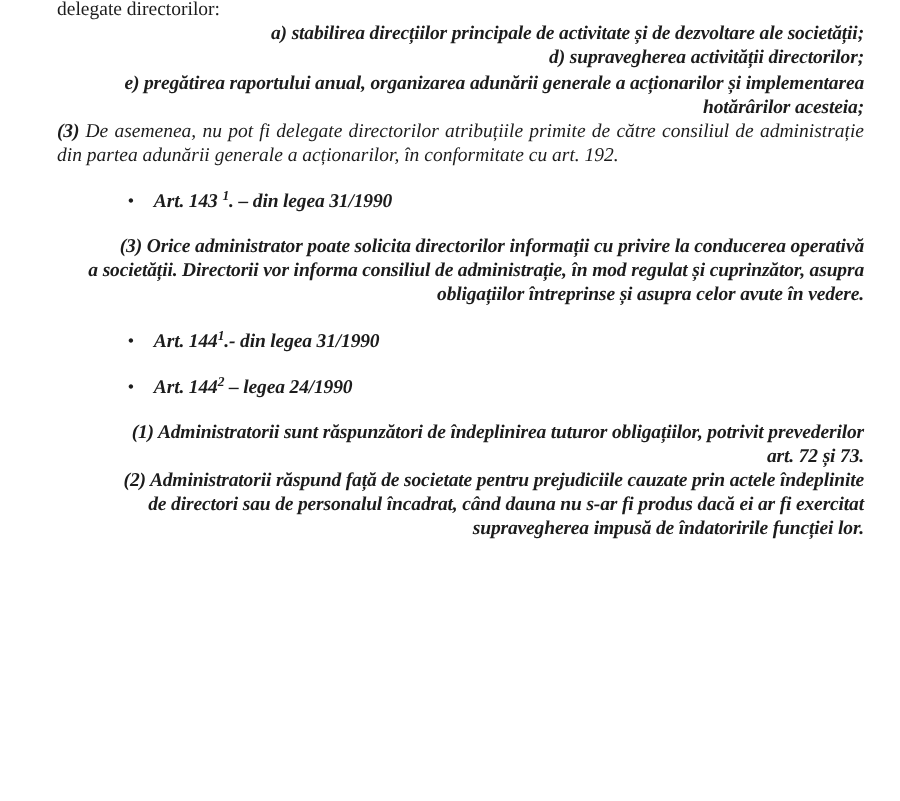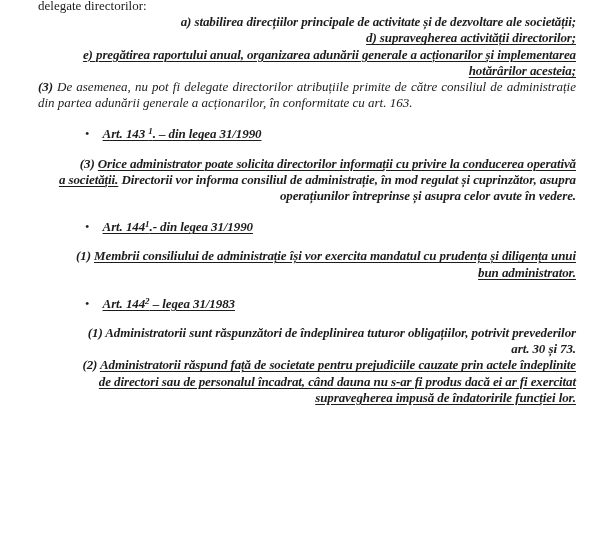--- a/index.html
+++ b/index.html
@@ -19,21 +19,21 @@
     color: #1c1c1c;
     padding: 0 24px 0 38px;
     margin-top: -2px;
     text-align: justify;
   }
   p { margin: 0; }
   
   .rg { font-style: normal; font-weight: normal; }
   .it { font-style: italic; font-weight: normal; }
   .bi { font-style: italic; font-weight: bold; letter-spacing: -0.1px; text-align: right; }
-  .u  { text-decoration: underline; text-decoration-thickness: 1.3px; text-underline-offset: 2px; }
+  .u  { text-decoration-thickness: 1.3px; text-underline-offset: 2px; }
   
   .li { text-indent: 34px; }
   
   .li-e { margin-left: 34px; }
   
   .para { text-indent: 34px; }
   .noindent { text-indent: 0; }
   
   .heading {
     margin: 15px 0 13px 0;
@@ -62,32 +62,31 @@
   <p class="rg noindent">delegate directorilor:</p>
 
   <p class="li bi">a) stabilirea direcțiilor principale de activitate și de dezvoltare ale societății;</p>
 
 
 
   <p class="li bi u">d) supravegherea activității directorilor;</p>
 
   <p class="li-e bi u">e) pregătirea raportului anual, organizarea adunării generale a acționarilor și implementarea hotărârilor acesteia;</p>
 
-  <p class="it noindent"><span class="bi">(3)</span><span> De asemenea, nu pot fi delegate directorilor atribuțiile primite de către consiliul de administrație din partea adunării generale a acționarilor, în conformitate cu art. 163.</span></p>
+  <p class="it noindent"><span class="bi">(3)</span><span> De asemenea, nu pot fi delegate directorilor atribuțiile primite de către consiliul de administrație din partea adunării generale a acționarilor, în conformitate cu art. 192.</span></p>
 
   <div class="heading"><span class="bullet">•</span><span class="bi u"><span>Art. 143 </span><span class="sup">1</span><span>. – din legea 31/1990</span></span></div>
 
-  <p class="para bi"><span>(3) </span><span class="u">Orice administrator poate solicita directorilor informații cu privire la conducerea operativă a societății.</span><span> Directorii vor informa consiliul de administrație, în mod regulat și cuprinzător, asupra operațiunilor întreprinse și asupra celor avute în vedere.</span></p>
+  <p class="para bi"><span>(3) </span><span class="u">Orice administrator poate solicita directorilor informații cu privire la conducerea operativă a societății.</span><span> Directorii vor informa consiliul de administrație, în mod regulat și cuprinzător, asupra obligațiilor întreprinse și asupra celor avute în vedere.</span></p>
 
 
   <div class="heading"><span class="bullet">•</span><span class="bi u"><span>Art. 144</span><span class="sup">1</span><span>.- din legea 31/1990</span></span></div>
 
-  <p class="para bi"><span>(1) </span><span class="u">Membrii consiliului de administrație își vor exercita mandatul cu prudența și diligența unui bun administrator.</span></p>
 
 
-  <div class="heading"><span class="bullet">•</span><span class="bi u"><span>Art. 144</span><span class="sup">2</span><span> – legea 31/1983</span></span></div>
+  <div class="heading"><span class="bullet">•</span><span class="bi u"><span>Art. 144</span><span class="sup">2</span><span> – legea 24/1990</span></span></div>
 
-  <p class="para bi">(1) Administratorii sunt răspunzători de îndeplinirea tuturor obligațiilor, potrivit prevederilor art. 30 și 73.</p>
+  <p class="para bi">(1) Administratorii sunt răspunzători de îndeplinirea tuturor obligațiilor, potrivit prevederilor art. 72 și 73.</p>
 
   <p class="para bi"><span>(2) </span><span class="u">Administratorii răspund față de societate pentru prejudiciile cauzate prin actele îndeplinite de directori sau de personalul încadrat, când dauna nu s-ar fi produs dacă ei ar fi exercitat supravegherea impusă de îndatoririle funcției lor.</span></p>
 
 
 </div>
 
 </body></html>

